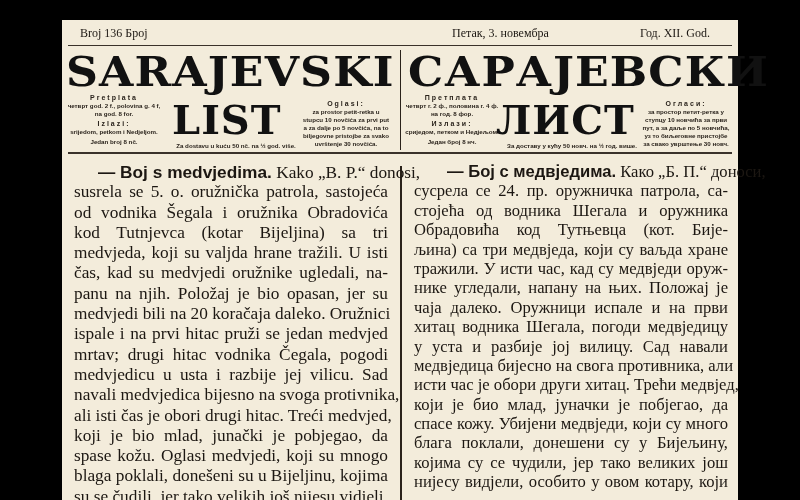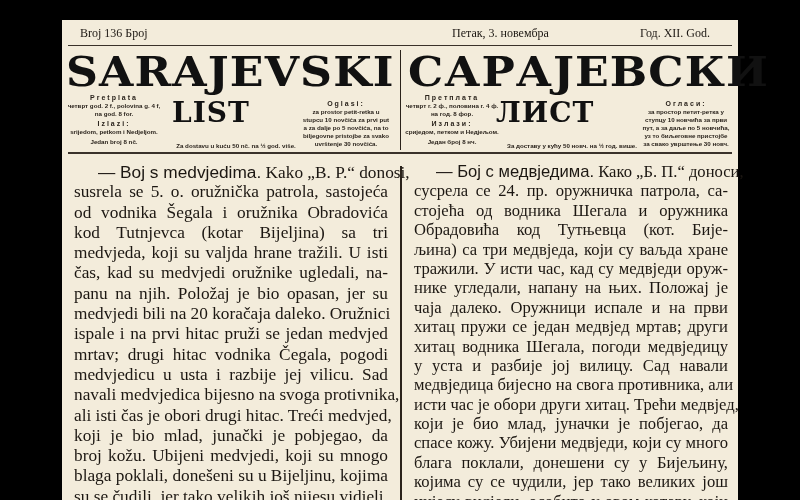--- a/index.html
+++ b/index.html
@@ -3,27 +3,27 @@
 <meta charset="utf-8">
 <style>
   html, body { margin:0; padding:0; }
   body { width:800px; height:500px; background:#000; position:relative; overflow:hidden; }
   .page { position:absolute; left:62px; top:0; width:676px; height:500px; background:#f3ecdb; color:#1c1712; font-family:"DejaVu Serif", serif;margin-top:20px; }
   .dateline { position:absolute; top:0; left:0; width:676px; height:24px; font-size:12px; font-family:"Liberation Serif", serif; }
   .dateline span { position:absolute; top:6px; }
   .rule { position:absolute; left:6px; right:6px; height:1px; background:#3a322a; }
   .mast { position:absolute; font-family:"DejaVu Serif", serif; font-weight:bold; color:#111; letter-spacing:1px; }
   .mast.big { top:28px; font-size:41px; transform:scaleX(1.08); transform-origin:left; }
-  .mast.list { top:76px; font-size:28px; }
+  .mast.list { top:76px; font-size:40px; }
   .vdiv { position:absolute; width:1px; background:#2a221a; }
   .small { position:absolute; font-family:"Liberation Sans", sans-serif; font-size:6.2px; line-height:8px; text-align:center; color:#2a231c; font-weight:bold; }
   .small .ttl { letter-spacing:2px; font-size:7px; }
   .col { position:absolute; top:142px; font-family:"Liberation Serif", serif; font-size:17.3px; line-height:20.3px; text-align:justify; }
   .col .line { display:block; white-space:nowrap; text-align-last:justify; height:20.3px; }
-  .col .lead { font-family:"Liberation Sans", sans-serif; font-weight:normal; }
+  .col .lead { font-family:"Liberation Sans", sans-serif; font-weight:bold; }
 </style>
 </head>
 <body>
 
 <div class="page">
 
   <div class="dateline">
     <span style="left:18px">Broj 136 Број</span>
     <span style="left:390px">Петак, 3. новембра</span>
     <span style="left:578px">Год. XII. God.</span>
@@ -83,37 +83,36 @@
     <span class="line">medvjeda, koji su valjda hrane tražili. U isti</span>
     <span class="line">čas, kad su medvjedi oružnike ugledali, na-</span>
     <span class="line">panu na njih. Položaj je bio opasan, jer su</span>
     <span class="line">medvjedi bili na 20 koračaja daleko. Oružnici</span>
     <span class="line">ispale i na prvi hitac pruži se jedan medvjed</span>
     <span class="line">mrtav; drugi hitac vodnika Čegala, pogodi</span>
     <span class="line">medvjedicu u usta i razbije jej vilicu. Sad</span>
     <span class="line">navali medvjedica bijesno na svoga protivnika,</span>
     <span class="line">ali isti čas je obori drugi hitac. Treći medvjed,</span>
     <span class="line">koji je bio mlad, junački je pobjegao, da</span>
-    <span class="line">broj kožu. Ubijeni medvjedi, koji su mnogo</span>
+    <span class="line">spase kožu. Oglasi medvjedi, koji su mnogo</span>
     <span class="line">blaga poklali, donešeni su u Bijeljinu, kojima</span>
     <span class="line">su se čudili, jer tako velikih još nijesu vidjeli,</span>
     <span class="line">osobito u ovom kotaru, koji je na šumama</span>
 
   </div>
 
   <div class="col" style="left:352px; width:314px; font-size:16.6px; line-height:19.4px">
-    <span class="line" style="padding-left:22px; box-sizing:border-box; height:19.4px"><span class="lead">— Бој с медвједима.</span> <span>Како „Б. П.“ доноси,</span></span>
+    <span class="line" style="padding-left:33px; box-sizing:border-box; height:19.4px"><span class="lead">— Бој с медвједима.</span> <span>Како „Б. П.“ доноси,</span></span>
     <span class="line" style="height:19.4px">сусрела се 24. пр. оружничка патрола, са-</span>
     <span class="line" style="height:19.4px">стојећа од водника Шегала и оружника</span>
     <span class="line" style="height:19.4px">Обрадовића код Тутњевца (кот. Бије-</span>
     <span class="line" style="height:19.4px">љина) са три медвједа, који су ваљда хране</span>
     <span class="line" style="height:19.4px">тражили. У исти час, кад су медвједи оруж-</span>
     <span class="line" style="height:19.4px">нике угледали, напану на њих. Положај је</span>
     <span class="line" style="height:19.4px">чаја далеко. Оружници испале и на први</span>
-    <span class="line" style="height:19.4px">хитац пружи се један медвјед мртав; други</span>
     <span class="line" style="height:19.4px">хитац водника Шегала, погоди медвједицу</span>
     <span class="line" style="height:19.4px">у уста и разбије јој вилицу. Сад навали</span>
     <span class="line" style="height:19.4px">медвједица бијесно на свога противника, али</span>
     <span class="line" style="height:19.4px">исти час је обори други хитац. Трећи медвјед,</span>
     <span class="line" style="height:19.4px">који је био млад, јуначки је побјегао, да</span>
     <span class="line" style="height:19.4px">спасе кожу. Убијени медвједи, који су много</span>
     <span class="line" style="height:19.4px">блага поклали, донешени су у Бијељину,</span>
     <span class="line" style="height:19.4px">којима су се чудили, јер тако великих још</span>
     <span class="line" style="height:19.4px">нијесу видјели, особито у овом котару, који</span>
 

